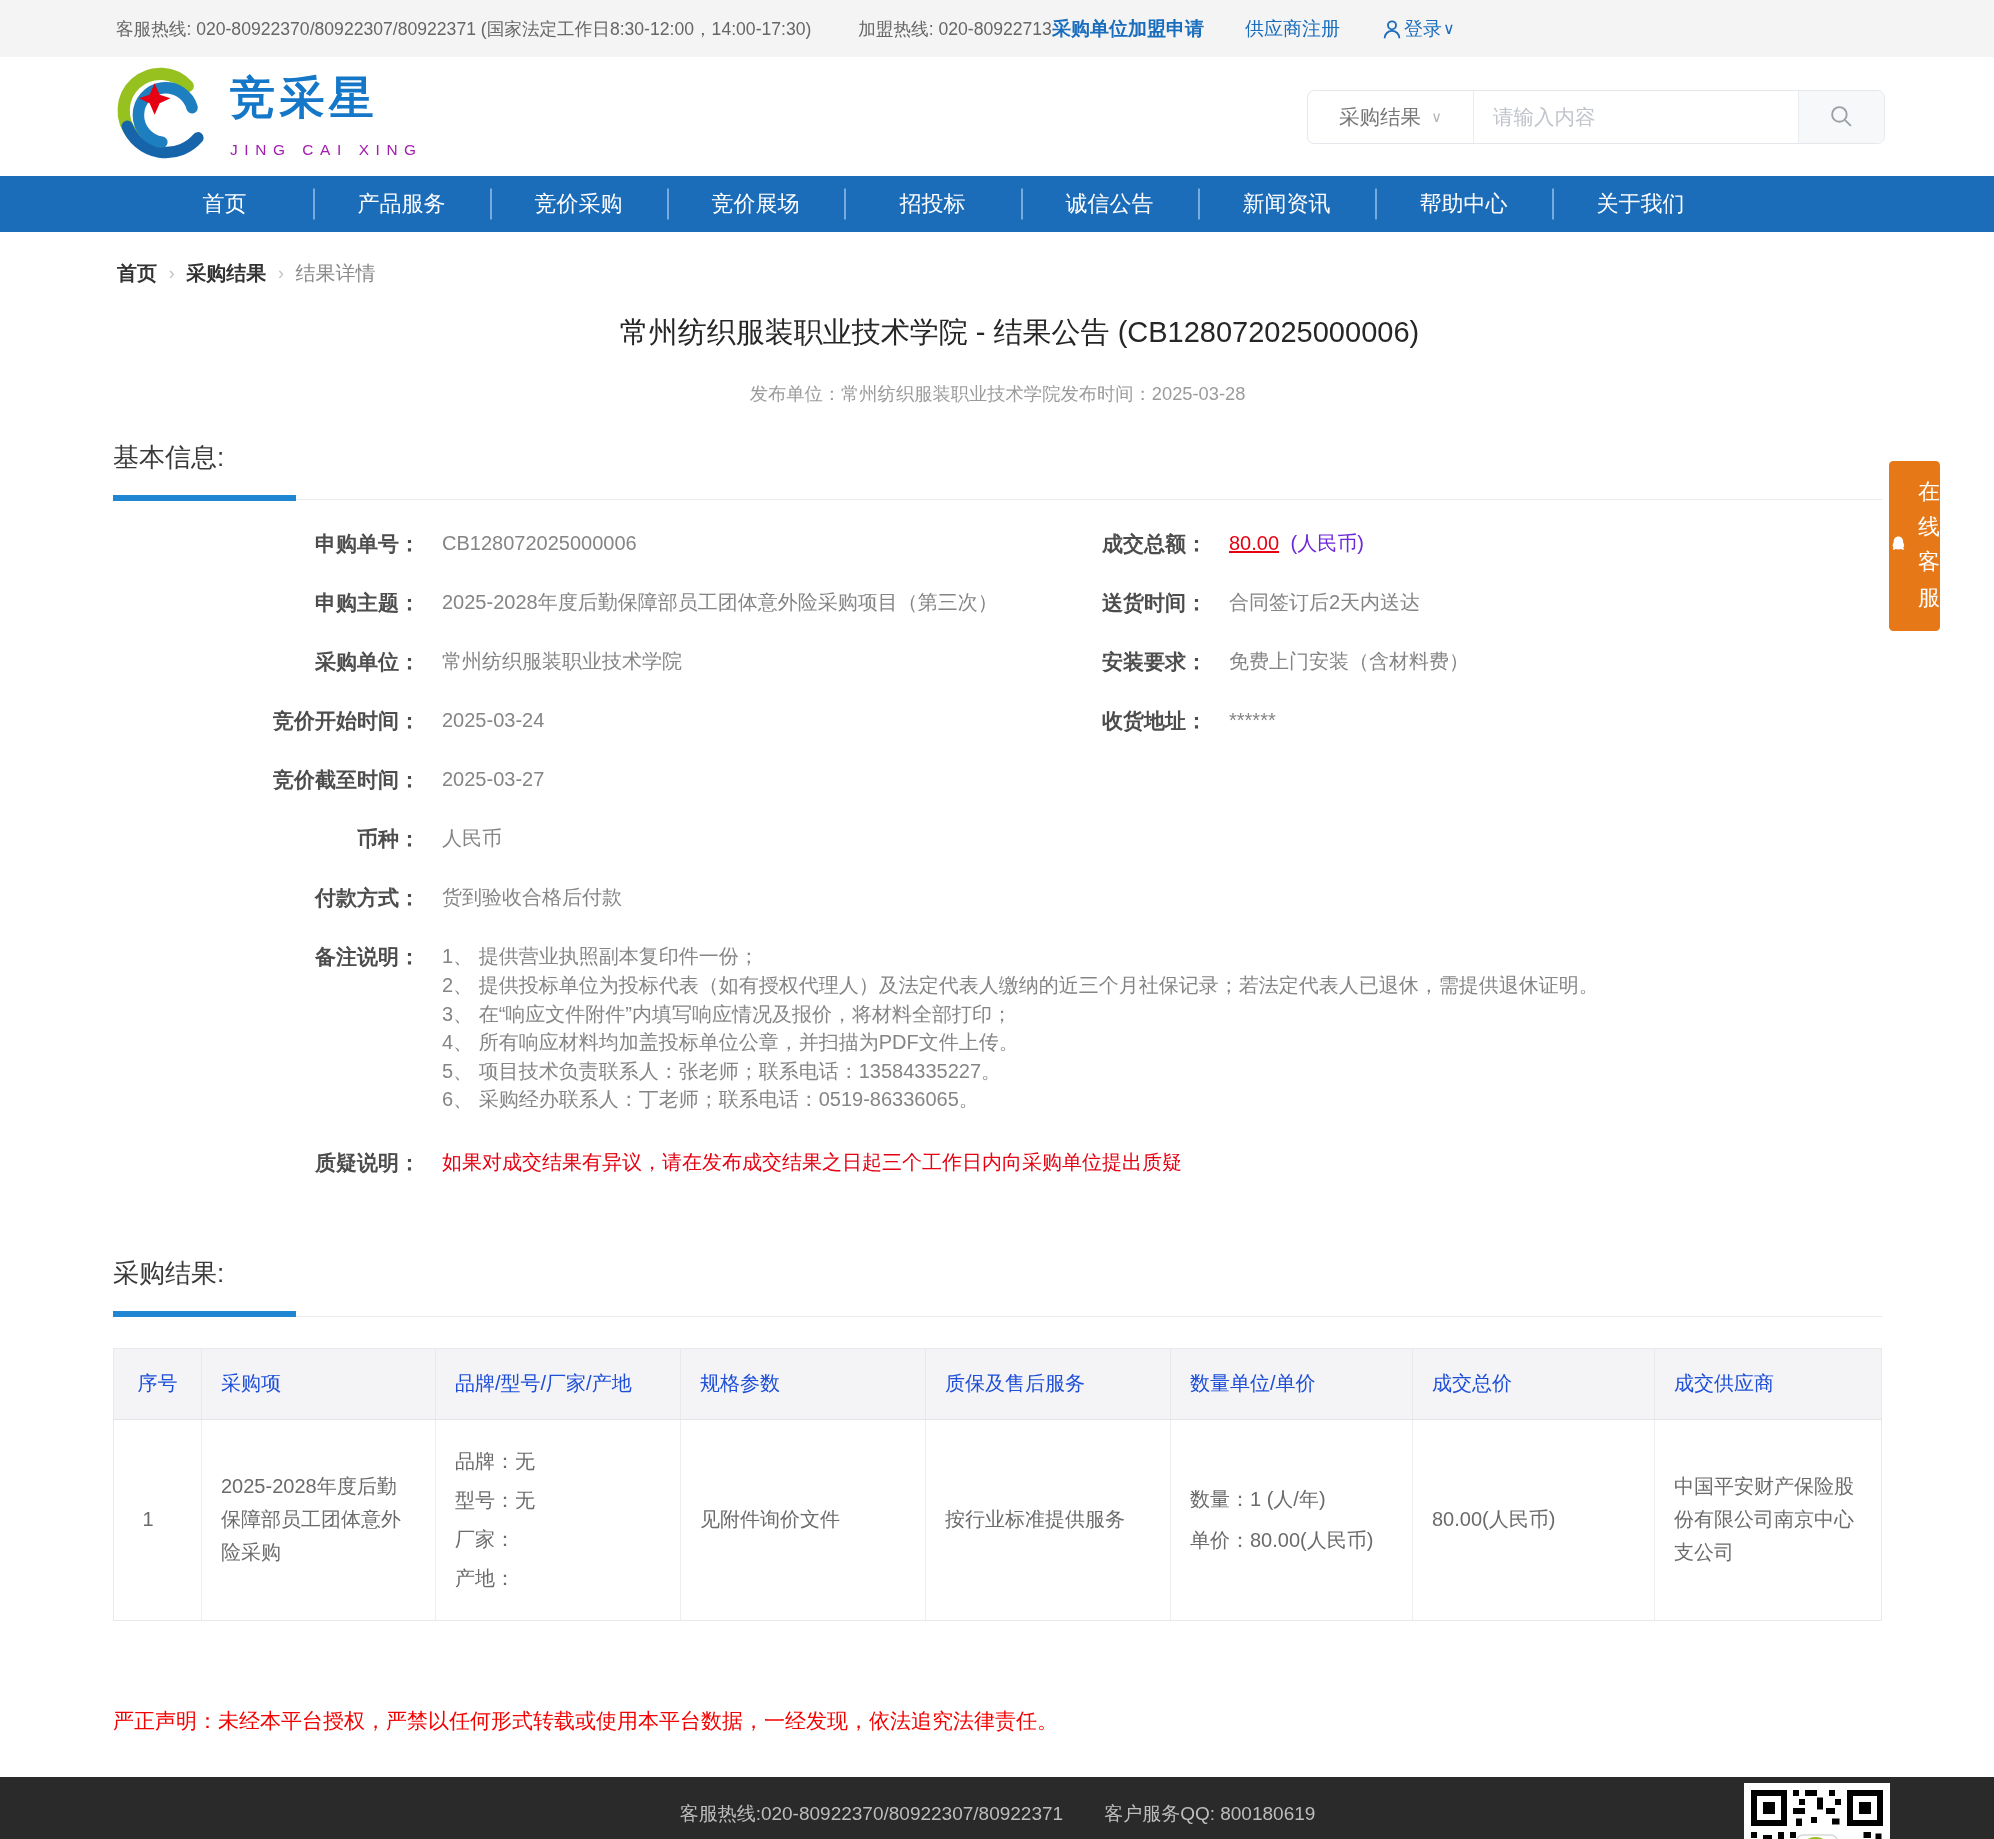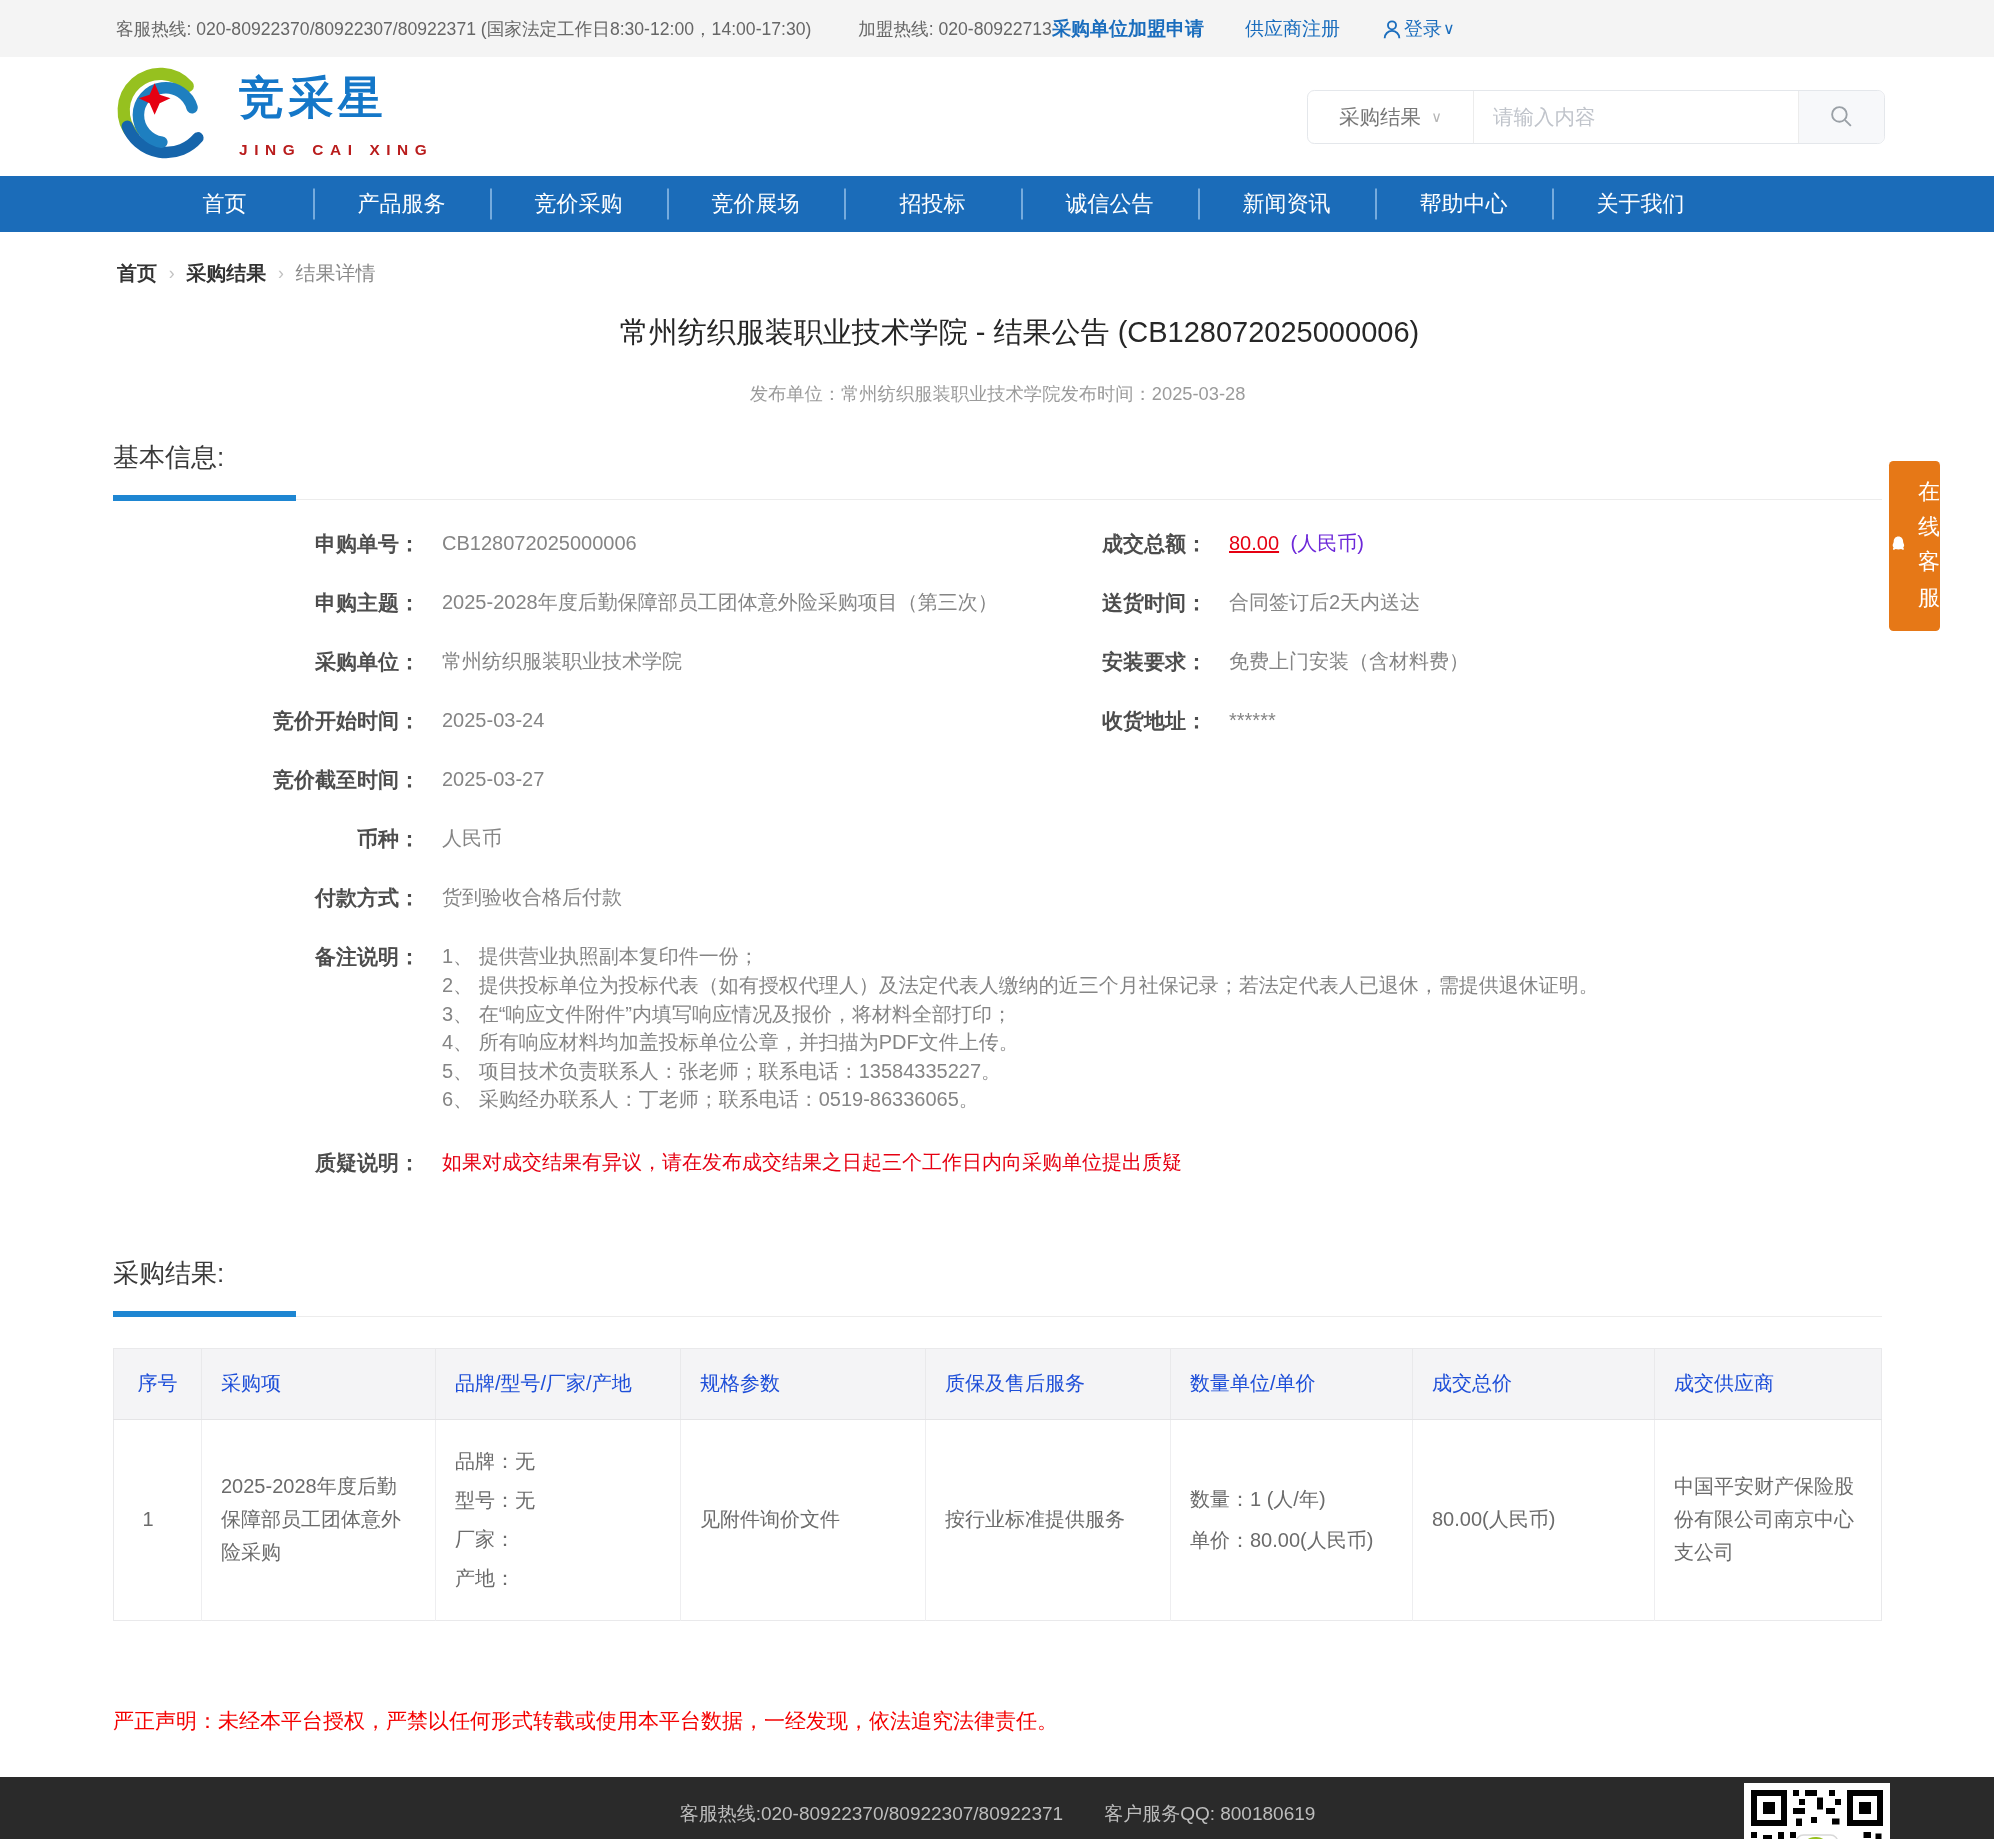--- a/index.html
+++ b/index.html
@@ -11,23 +11,23 @@
   .topbar-left span{white-space:nowrap;}
   .join-hotline{margin-left:42px;}
   .topbar-right{display:flex;align-items:center;gap:41px;}
   .purchaser-join{color:#1a6dbd;font-weight:700;font-size:19px;cursor:pointer;text-decoration:none;}
   .supplier-register{color:#1a6dbd;font-size:19px;cursor:pointer;text-decoration:none;}
   .login{color:#1a6dbd;font-size:19px;display:flex;align-items:center;gap:1px;cursor:pointer;text-decoration:none;}
   .chev{font-size:16px;color:#1a6dbd;}
 
   
   .header{height:119px;display:flex;align-items:center;justify-content:space-between;padding:0 110px 0 110px;box-sizing:border-box;background:#fff;}
-  .logo{display:flex;align-items:center;gap:21px;cursor:pointer;}
+  .logo{display:flex;align-items:center;gap:12px;cursor:pointer;}
   .logo-cn{font-size:45px;font-weight:700;color:#1477c8;letter-spacing:4.4px;line-height:1;}
-  .logo-en{font-size:15.4px;font-weight:700;color:#b91c1c;letter-spacing:6.6px;margin-top:21px;}
+  .logo-en{font-size:15.4px;font-weight:400;color:#a21caf;letter-spacing:6.6px;margin-top:21px;}
   .searchbar{width:578px;height:54px;border:0.7px solid #e4e7eb;border-radius:7.3px;display:flex;align-items:center;background:#fff;box-sizing:border-box;overflow:hidden;}
   .search-cat{width:165px;height:100%;display:flex;align-items:center;justify-content:center;gap:10.2px;color:#777;font-size:20.5px;border-right:0.7px solid #ececec;cursor:pointer;}
   .chev-sm{font-size:14.6px;color:#b5b5b5;}
   .search-input{flex:1;height:100%;border:none;outline:none;font-size:20.5px;padding:0 19px;color:#333;font-family:inherit;}
   .search-input::placeholder{color:#c0c4cb;}
   .search-btn{width:86px;height:100%;background:#f7f8fa;border:none;border-left:0.7px solid #ececec;display:flex;align-items:center;justify-content:center;cursor:pointer;}
 
   
   .nav{height:56px;background:#1b6cb9;display:flex;align-items:stretch;padding-left:136px;}
   .nav-item{width:177px;display:flex;align-items:center;justify-content:center;color:#fff;font-size:22px;position:relative;cursor:pointer;}

